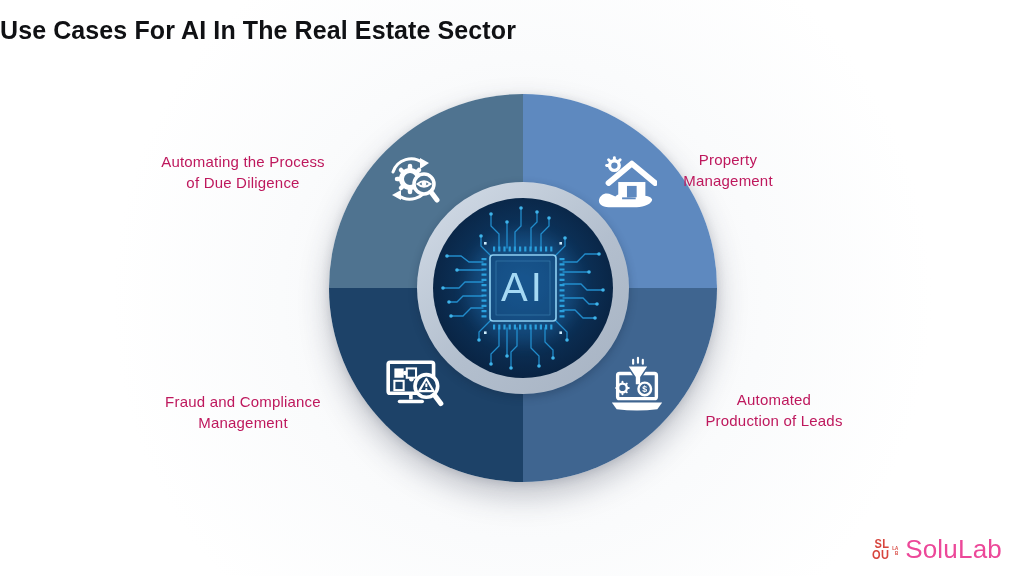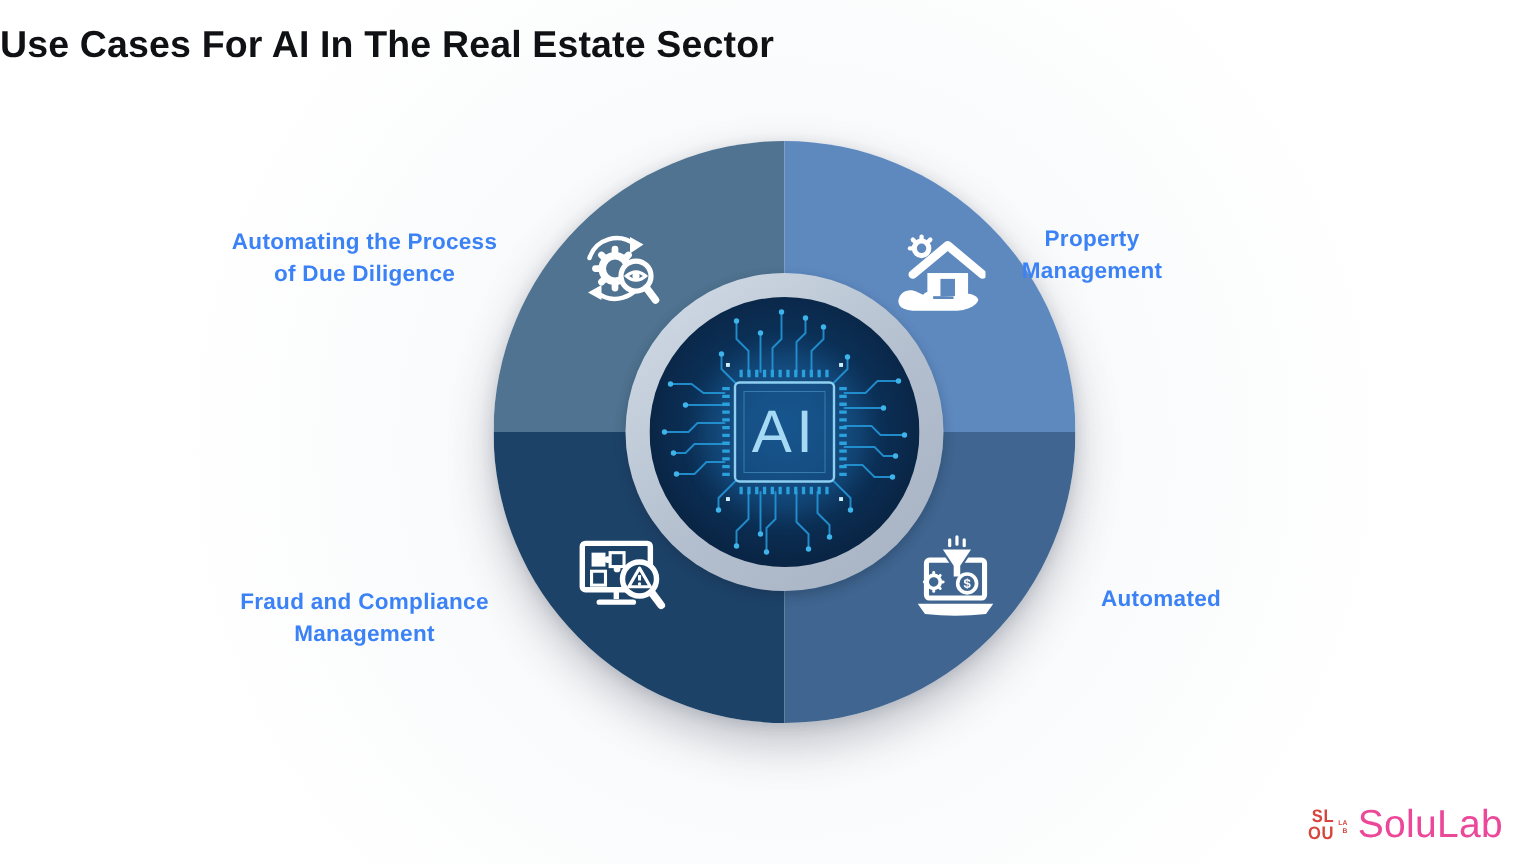--- a/index.html
+++ b/index.html
@@ -34,21 +34,21 @@
   .core { position:absolute; left:104px; top:104px; width:180px; height:180px; }
   .q-icon { position:absolute; }
   .q-icon svg { display:block; width:100%; height:100%; }
   .icon-tl { left:54px;  top:54px;  width:64px; height:64px; }
   .icon-tr { left:266px; top:58px;  width:62px; height:62px; }
   .icon-bl { left:53px;  top:260px; width:66px; height:66px; }
   .icon-br { left:277px; top:262px; width:62px; height:62px; }
   
   .q-label {
     position:absolute; text-align:center;
-    font-size:15px; font-weight:700; color:#3b82f6; line-height:21px;
+    font-size:15px; font-weight:400; color:#be185d; line-height:21px;
     letter-spacing:0.2px;
   }
   .q-label span { display:block; }
   .label-tl { left:118px; top:151px; width:250px; }
   .label-tr { left:628px; top:149px; width:200px; }
   .label-bl { left:118px; top:391px; width:250px; }
   .label-br { left:660px; top:389px; width:228px; }
   
   .logo { position:absolute; right:22px; bottom:11px; display:flex; align-items:center; gap:7px; }
   .logo-mark { display:flex; align-items:stretch; gap:1px;text-align:right; }
@@ -258,20 +258,21 @@
 <div class="q-label label-tr">
   <span>Property</span>
   <span>Management</span>
 </div>
 <div class="q-label label-bl">
   <span>Fraud and Compliance</span>
   <span>Management</span>
 </div>
 <div class="q-label label-br">
   <span>Automated</span>
+  <span>Production of Leads</span>
 </div>
 
 <div class="logo">
   <div class="logo-mark">
     <div class="mark-main">
       <span>SL</span>
       <span>OU</span>
     </div>
     <div class="mark-side">LAB</div>
   </div>

